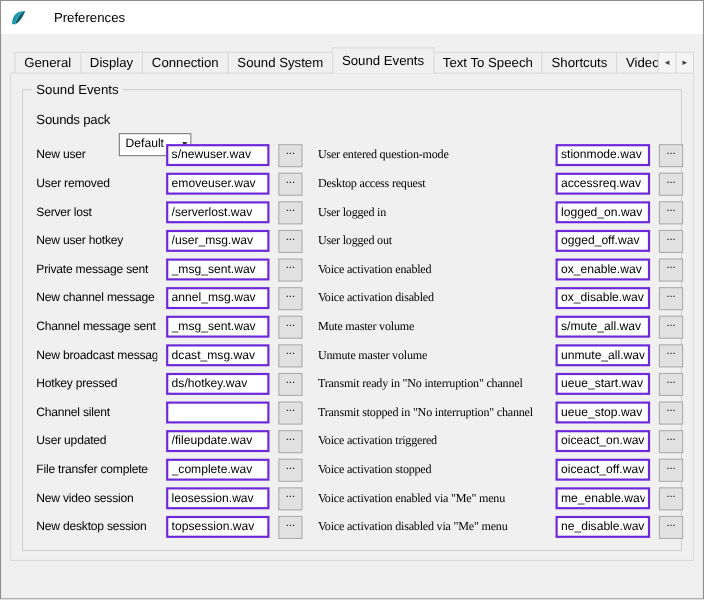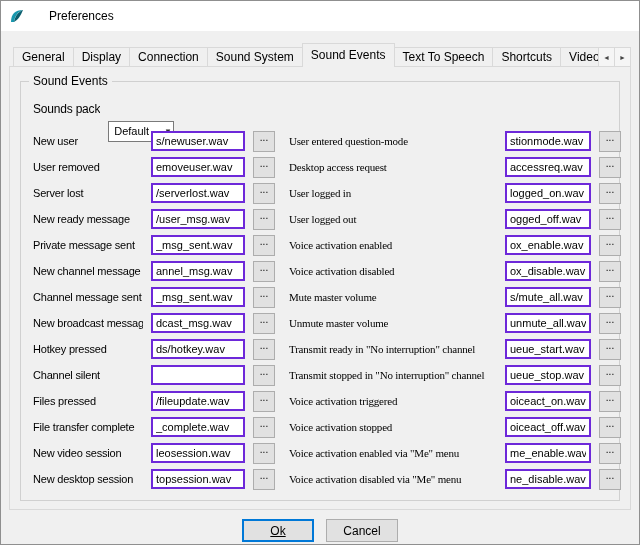--- a/index.html
+++ b/index.html
@@ -181,21 +181,21 @@
   <div class="row">
     <span class="lbl">Server lost</span>
     <input class="field" value="/serverlost.wav" style="">
     <button class="browse">...</button>
     <span class="lbl r-lbl">User logged in</span>
     <input class="field" value="logged_on.wav" style="">
     <button class="browse">...</button>
   </div>
 
   <div class="row">
-    <span class="lbl">New ready message</span>
+    <span class="lbl">New user hotkey</span>
     <input class="field" value="/user_msg.wav" style="">
     <button class="browse">...</button>
     <span class="lbl r-lbl">User logged out</span>
     <input class="field" value="ogged_off.wav" style="">
     <button class="browse">...</button>
   </div>
 
   <div class="row">
     <span class="lbl">Private message sent</span>
     <input class="field" value="_msg_sent.wav" style="">
@@ -244,21 +244,21 @@
   <div class="row">
     <span class="lbl">Channel silent</span>
     <input class="field" value="" style="">
     <button class="browse">...</button>
     <span class="lbl r-lbl">Transmit stopped in "No interruption" channel</span>
     <input class="field" value="ueue_stop.wav" style="">
     <button class="browse">...</button>
   </div>
 
   <div class="row">
-    <span class="lbl">Files pressed</span>
+    <span class="lbl">User updated</span>
     <input class="field" value="/fileupdate.wav" style="">
     <button class="browse">...</button>
     <span class="lbl r-lbl">Voice activation triggered</span>
     <input class="field" value="oiceact_on.wav" style="">
     <button class="browse">...</button>
   </div>
 
   <div class="row">
     <span class="lbl">File transfer complete</span>
     <input class="field" value="_complete.wav" style="">
@@ -282,18 +282,14 @@
     <input class="field" value="topsession.wav" style="">
     <button class="browse">...</button>
     <span class="lbl r-lbl">Voice activation disabled via "Me" menu</span>
     <input class="field" value="ne_disable.wav" style="">
     <button class="browse">...</button>
   </div>
 </div>
     </div>
   </div>
 
-  <div class="footer">
-    <button class="btn primary">Ok</button>
-    <button class="btn">Cancel</button>
-  </div>
 
 </div>
 
 </body></html>

